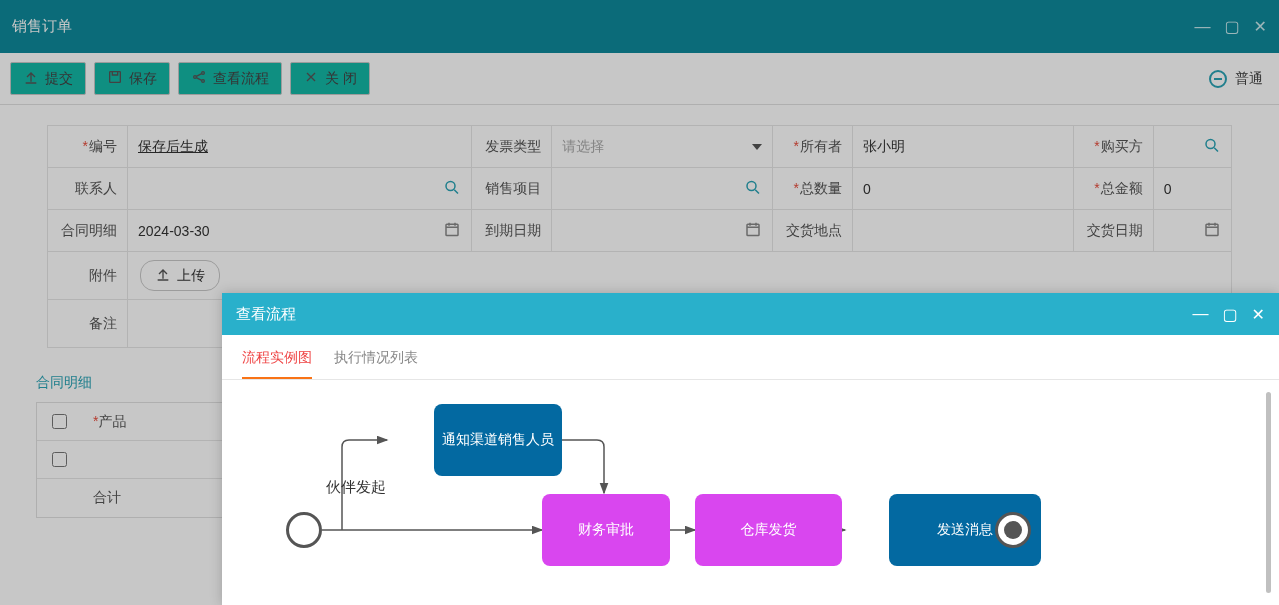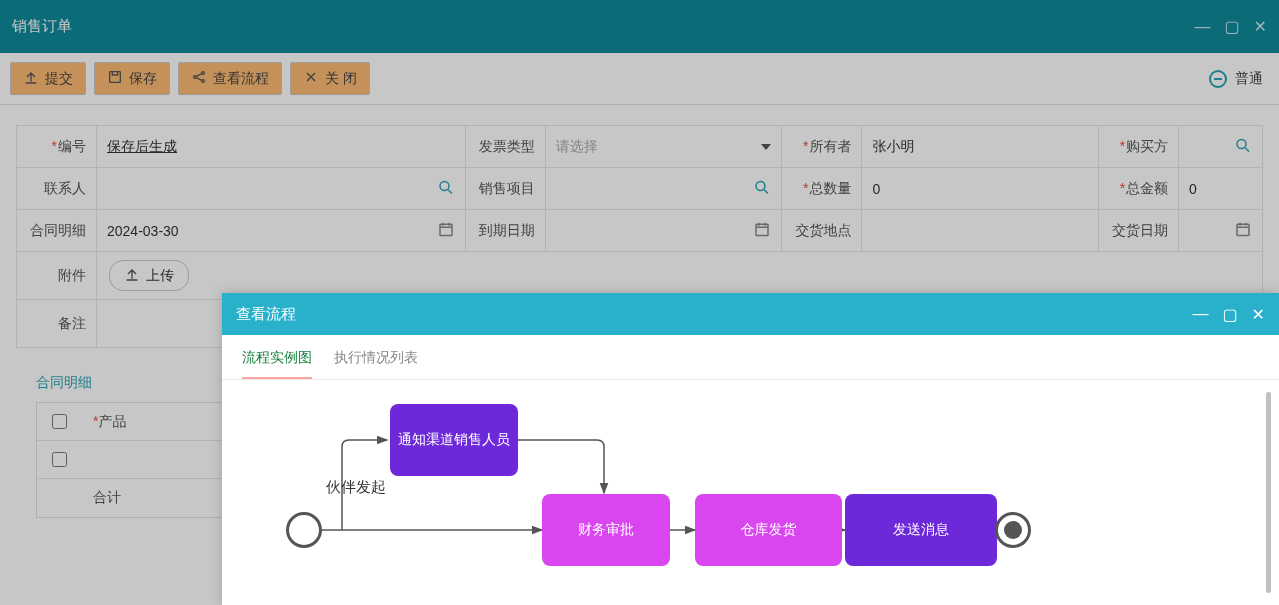--- a/index.html
+++ b/index.html
@@ -5,28 +5,28 @@
     * { box-sizing: border-box; margin: 0; padding: 0; }
     body { font-family: "Microsoft YaHei", Arial, sans-serif; font-size: 14px; background: #fff; width: 1279px; height: 605px; overflow: hidden; position: relative; }
 
     .main-window { position: absolute; top: 0; left: 0; right: 0; bottom: 0; }
     .main-titlebar { background: #0f8a9b; color: #fff; height: 53px; display: flex; align-items: center; padding: 0 12px; }
     .main-title { flex: 1; font-size: 15px; }
     .win-controls { display: flex; gap: 14px; align-items: center; }
     .win-ctrl { cursor: pointer; font-size: 16px; color: #c8e9ee; }
 
     .toolbar { background: #fff; padding: 9px 10px; display: flex; align-items: center; gap: 8px; border-bottom: 1px solid #e0e0e0; }
-    .btn { border: 1px solid #c8c8c8; background: #fdba74; padding: 6px 12px; border-radius: 2px; display: inline-flex; align-items: center; gap: 6px; cursor: pointer; font-size: 14px; color: #444; }
+    .btn { border: 1px solid #c8c8c8; background: #14b8a6; padding: 6px 12px; border-radius: 2px; display: inline-flex; align-items: center; gap: 6px; cursor: pointer; font-size: 14px; color: #444; }
     .btn svg, .btn .ic { width: 16px; height: 16px; }
     .tool-spacer { flex: 1; }
     .priority { display: inline-flex; align-items: center; gap: 8px; color: #444; padding-right: 6px; }
     .priority .circ { width: 18px; height: 18px; border: 2px solid #2aa3b5; border-radius: 50%; position: relative; }
     .priority .circ::after { content: ""; position: absolute; left: 3px; right: 3px; top: 50%; height: 2px; background: #2aa3b5; transform: translateY(-50%); }
 
-    .form-area { padding: 20px 16px 12px; }
+    .form-area { padding: 20px 47px 12px; }
     .form-grid { width: 100%; border-collapse: collapse; }
     .form-grid td { border: 1px solid #e6e6e6; height: 42px; vertical-align: middle; }
     .lbl { width: 80px; text-align: right; padding-right: 10px; color: #555; background: #fff; }
     .lbl.req::before { content: "*"; color: #e74c3c; margin-right: 1px; }
     .val { padding-left: 10px; color: #333; position: relative; background: #fff; }
     .val.placeholder { color: #aaa; }
     .underline { text-decoration: underline; }
     .ic-right { position: absolute; right: 10px; top: 50%; transform: translateY(-50%); color: #2aa3b5; cursor: pointer; }
     .ic-right.grey { color: #888; }
     .caret { position: absolute; right: 10px; top: 50%; transform: translateY(-50%); border-left: 5px solid transparent; border-right: 5px solid transparent; border-top: 6px solid #555; }
@@ -44,25 +44,25 @@
     .detail-search { position: absolute; right: 14px; color: #2aa3b5; cursor: pointer; }
     .detail-total { width: 100%; padding-left: 56px; color: #555; }
 
     .overlay { position: absolute; inset: 0; background: rgba(0,0,0,0.22); }
 
     .modal { position: absolute; left: 222px; top: 293px; right: 0; bottom: 0; background: #fff; display: flex; flex-direction: column; box-shadow: 0 0 12px rgba(0,0,0,0.2); }
     .modal-title { background: #29b0cb; color: #fff; height: 42px; display: flex; align-items: center; padding: 0 14px; }
     .modal-title-text { flex: 1; font-size: 15px; }
     .modal-tabs { display: flex; gap: 22px; padding: 14px 20px 0; border-bottom: 1px solid #e6e6e6; }
     .tab { padding-bottom: 10px; color: #888; cursor: pointer; }
-    .tab.active { color: #15803d; border-bottom: 2px solid #fca5a5; }
+    .tab.active { color: #ef4444; border-bottom: 2px solid #f97316; }
 
     .flow-canvas { flex: 1; position: relative; overflow: hidden; }
     .flow-node { position: absolute; border-radius: 8px; display: flex; align-items: center; justify-content: center; color: #fff; font-size: 14px; text-align: center; padding: 4px; }
-    .flow-light { background: #6d28d9; }
+    .flow-light { background: #0369a1; margin-left: 44px; }
     .flow-dark { background: #d946ef; }
     .flow-start { position: absolute; width: 36px; height: 36px; border: 3px solid #555; border-radius: 50%; background: #fff; }
     .flow-end { position: absolute; width: 36px; height: 36px; border: 3px solid #555; border-radius: 50%; background: #fff; display: flex; align-items: center; justify-content: center; }
     .flow-end::after { content: ""; width: 18px; height: 18px; background: #555; border-radius: 50%; }
     .flow-label { position: absolute; font-size: 15px; color: #333; }
     svg.flow-svg { position: absolute; inset: 0; width: 100%; height: 100%; }
     .scroll-ind { position: absolute; right: 8px; top: 12px; bottom: 12px; width: 5px; background: #c0c0c0; border-radius: 3px; }
   </style>
 </head>
 <body>

